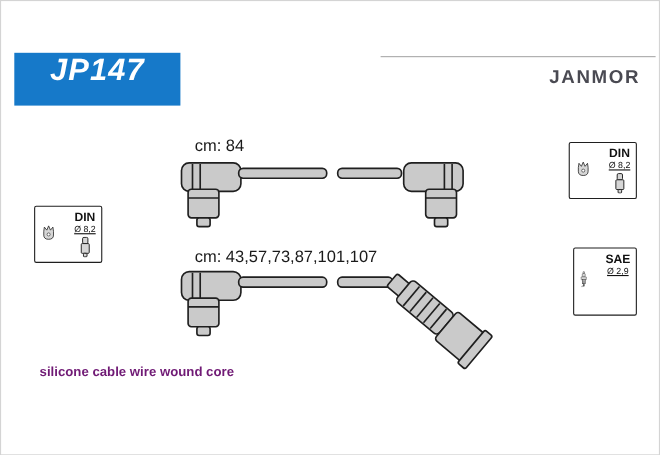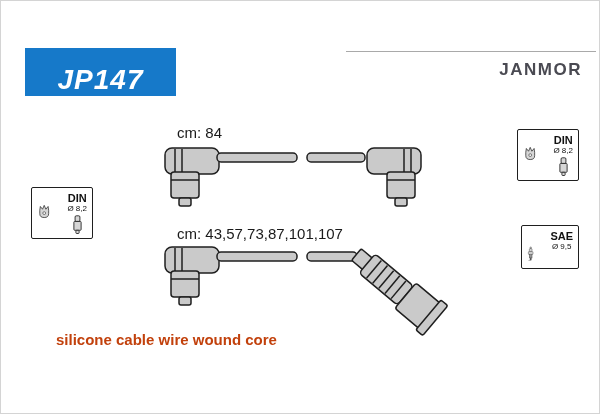--- a/index.html
+++ b/index.html
@@ -4,22 +4,22 @@
 <style>
   html,body { margin:0; padding:0; background:#fff; }
   .page {
     position:relative; width:600px; height:414px; background:#ffffff;
     font-family:"Liberation Sans", sans-serif; overflow:hidden;
     box-sizing:border-box; border:1px solid #d4d4d4;
   }
 
   
   .part-box {
-    position:absolute; left:24px; top:47px; width:151px; height:48px;
-    background:#1679c9; display:flex; align-items:flex-end; justify-content:center;
+    position:absolute; left:12px; top:47px; width:151px; height:48px;
+    background:#1679c9; display:flex; align-items:flex-start; justify-content:center;
   }
   .part-number {
     color:#ffffff; font-size:28px; font-weight:bold; font-style:italic; letter-spacing:1px;
   }
   .brand-rule {
     position:absolute; left:345px; top:50px; width:250px; height:1px; background:#a9a9a9;
   }
   .brand {
     position:absolute; right:17px; top:59px; font-size:17px; font-weight:bold;
     color:#4a4a52; letter-spacing:1.5px;margin-left:20px;
@@ -35,29 +35,29 @@
   .wire-1 { left:158px; top:139px; width:300px; height:85px; }
   .wire-2 { left:158px; top:238px; width:310px; height:125px; }
 
   
   .spec-box {
     position:absolute; background:#ffffff; border:1.5px solid #1f1f1f; border-radius:2px;
     box-sizing:border-box; display:flex; padding:4px 5px; gap:16px;
   }
   .spec-din-left  { left:30px;  top:186px; width:62px; height:52px; }
   .spec-din-right { left:516px; top:128px; width:62px; height:52px; }
-  .spec-sae       { left:520px; top:224px; width:58px; height:44px; }
+  .spec-sae       { left:520px; top:224px; width:58px; height:62px; }
   .spec-right { display:flex; flex-direction:column; align-items:center; flex:1; }
   .spec-title { font-weight:bold; font-size:11px; color:#111; line-height:1.1; }
-  .spec-dia   { font-size:8px; color:#111; line-height:1.2; white-space:nowrap; }
+  .spec-dia   { font-size:8px; color:#111; line-height:1.2; white-space:nowrap;text-decoration:underline; }
   .spec-right .plug-small { margin-top:1px; }
 
   
   .footer-text {
-    position:absolute; left:35px; top:330px; font-size:15px; font-weight:bold; color:#c2410c;margin-left:20px;
+    position:absolute; left:35px; top:330px; font-size:12px; font-weight:bold; color:#701a75;
   }
 </style>
 </head>
 <body>
 
 <div class="page">
 
   <div class="part-box">
     <span class="part-number">JP147</span>
   </div>
@@ -163,19 +163,19 @@
         <rect x="7" y="23" width="8" height="11"></rect>
         <line x1="7" y1="26" x2="15" y2="26"></line>
         <line x1="7" y1="29" x2="15" y2="29"></line>
         <line x1="7" y1="32" x2="15" y2="32"></line>
         <rect x="10" y="34" width="2.5" height="6"></rect>
         <path d="M6 43 L6 40 L12.5 40" fill="none"></path>
       </g>
     </svg>
     <div class="spec-right">
       <div class="spec-title">SAE</div>
-      <div class="spec-dia">Ø 9,5</div>
+      <div class="spec-dia">Ø 2,9</div>
     </div>
   </div>
 
   <div class="footer-text">silicone cable wire wound core</div>
 
 </div>
 
 </body></html>

